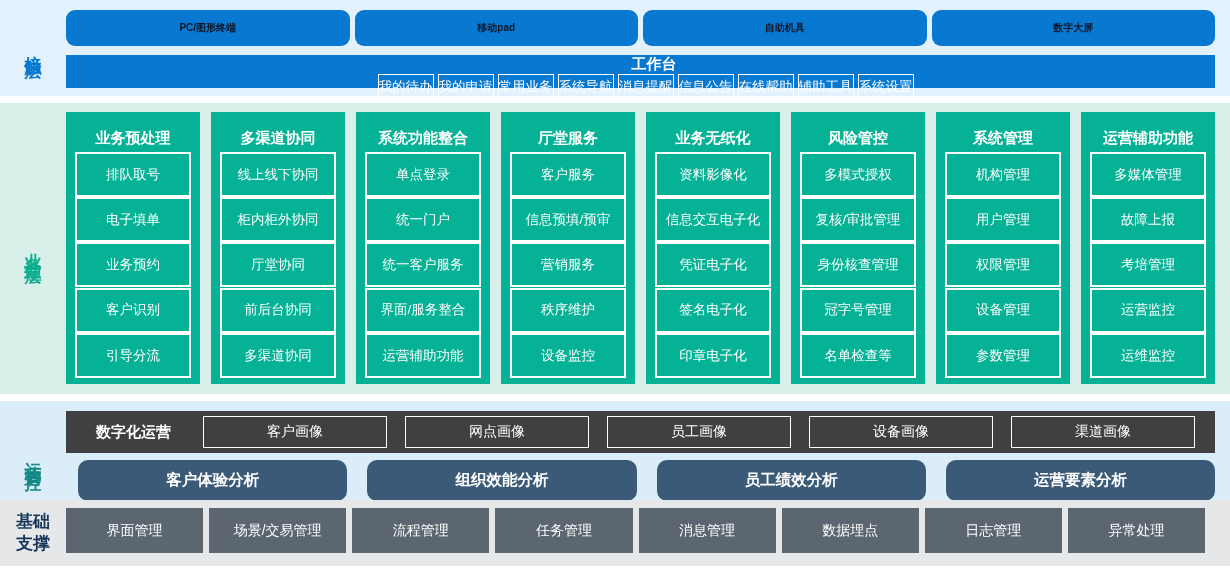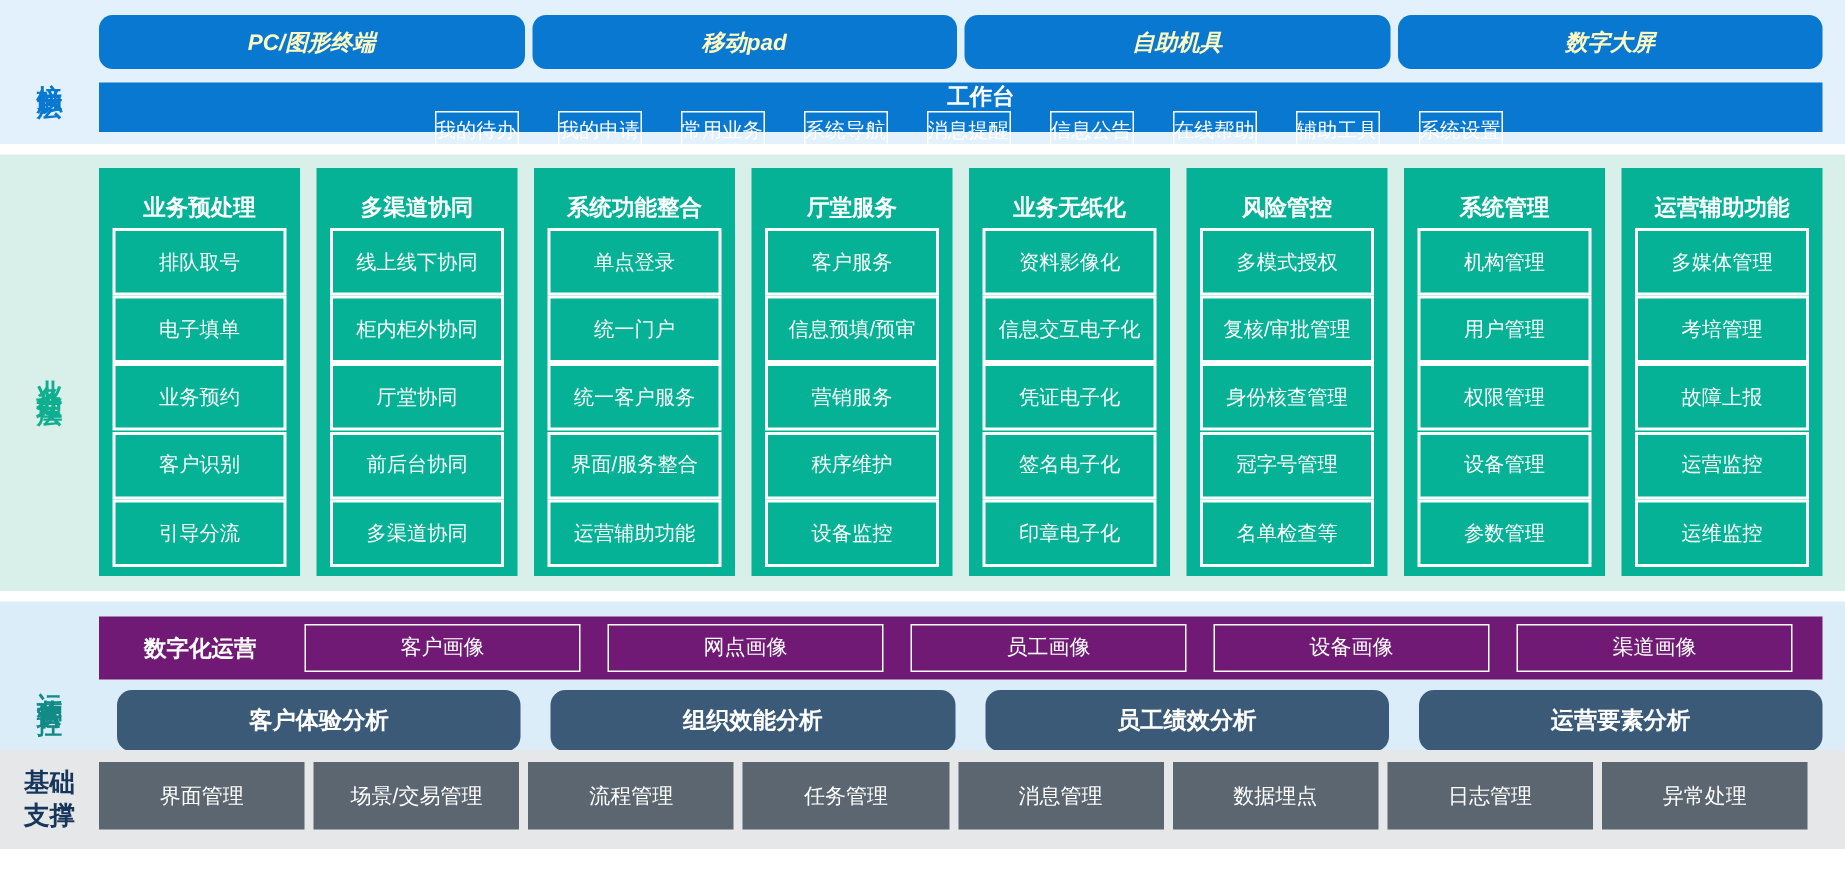--- a/index.html
+++ b/index.html
@@ -15,46 +15,46 @@
   .vlabel{writing-mode:vertical-rl;text-orientation:upright;
     font-weight:bold;font-size:17px;letter-spacing:4px;line-height:1;}
   .hlabel{font-weight:bold;font-size:17px;width:38px;line-height:1.3;
     word-break:break-all;text-align:center;}
   .content{position:absolute;left:66px;right:15px;top:0;bottom:0;}
 
   
   #layer-contact{top:0;height:96px;background:#e2f1fb;}
   #layer-contact .vlabel{color:#0878d0;}
   .terminal-row{display:flex;gap:5px;margin-top:10px;height:36px;}
-  .terminal-btn{flex:1;background:#0878d0;border-radius:9px;color:#fef9c3;
-    font-weight:bold;font-size:15px;display:flex;align-items:center;justify-content:center;font-style:italic;}
+  .terminal-btn{flex:1;background:#0878d0;border-radius:9px;color:#0f172a;
+    font-weight:bold;font-size:10px;display:flex;align-items:center;justify-content:center;}
   .workbench-bar{margin-top:9px;height:33px;background:#0878d0;
     display:flex;align-items:center;flex-direction:column;}
   .workbench-label{color:#fff;font-weight:bold;font-size:15px;margin-left:27px;white-space:nowrap;}
-  .workbench-items{flex:1;display:flex;gap:26px;margin:0 14px 0 24px;}
+  .workbench-items{flex:1;display:flex;gap:4px;margin:0 14px 0 24px;}
   .workbench-item{flex:1;height:24px;border:1.5px solid #ffffff;color:#fff;
     font-size:13.5px;display:flex;align-items:center;justify-content:center;white-space:nowrap;}
 
   
   #layer-business{top:103px;height:291px;background:#d9efe9;}
   #layer-business .vlabel{color:#0fae8f;}
   .biz-cols{position:absolute;left:66px;right:15px;top:9px;bottom:10px;display:flex;gap:11px;}
   .biz-col{flex:1;background:#05b296;display:flex;flex-direction:column;min-width:0;}
   .biz-col-title{height:36px;display:flex;align-items:flex-end;justify-content:center;
     color:#fff;font-weight:bold;font-size:15px;padding-bottom:2px;white-space:nowrap;}
   .biz-items{flex:1;display:flex;flex-direction:column;justify-content:space-evenly;
     padding:2px 9px 6px 9px;}
   .biz-item{height:35px;border:2px solid #ffffff;color:#fff;font-size:13.5px;
     display:flex;align-items:center;justify-content:center;text-align:center;
     line-height:1.15;padding:3px 2px;}
 
   
   #layer-ops{top:401px;height:109px;background:#dbedf8;}
   #layer-ops .vlabel{color:#128a86;}
-  .ops-bar{margin-top:10px;height:42px;background:#701a75;display:flex;align-items:center;}
+  .ops-bar{margin-top:10px;height:42px;background:#404040;display:flex;align-items:center;}
   .ops-bar-label{color:#fff;font-weight:bold;font-size:15px;margin-left:30px;white-space:nowrap;}
   .ops-portraits{flex:1;display:flex;gap:18px;margin:0 20px 0 32px;}
   .ops-portrait{flex:1;height:30px;border:1.5px solid #ffffff;color:#fff;font-size:14px;
     display:flex;align-items:center;justify-content:center;white-space:nowrap;}
   .ops-analyses{margin-top:7px;display:flex;gap:20px;margin-left:12px;}
   .ops-analysis{flex:1;height:41px;background:#3a5a78;border-radius:10px;color:#fff;
     font-weight:bold;font-size:15.5px;display:flex;align-items:center;justify-content:center;}
 
   
   #layer-foundation{top:500px;height:66px;background:#e5e7e9;}
@@ -187,22 +187,22 @@
           <div class="biz-item">权限管理</div>
           <div class="biz-item">设备管理</div>
           <div class="biz-item">参数管理</div>
         </div>
     </div>
     <div class="biz-col">
       <div class="biz-col-title">运营辅助功能</div>
       <div class="biz-items">
 
       <div class="biz-item">多媒体管理</div>
+          <div class="biz-item">故障上报</div>
           <div class="biz-item">考培管理</div>
-          <div class="biz-item">故障上报</div>
           <div class="biz-item">运营监控</div>
           <div class="biz-item">运维监控</div>
         </div>
     </div>
   </div>
 </div>
 
 <div class="layer" id="layer-ops">
   <div class="label-zone">
     <div class="vlabel">运营管控</div>

